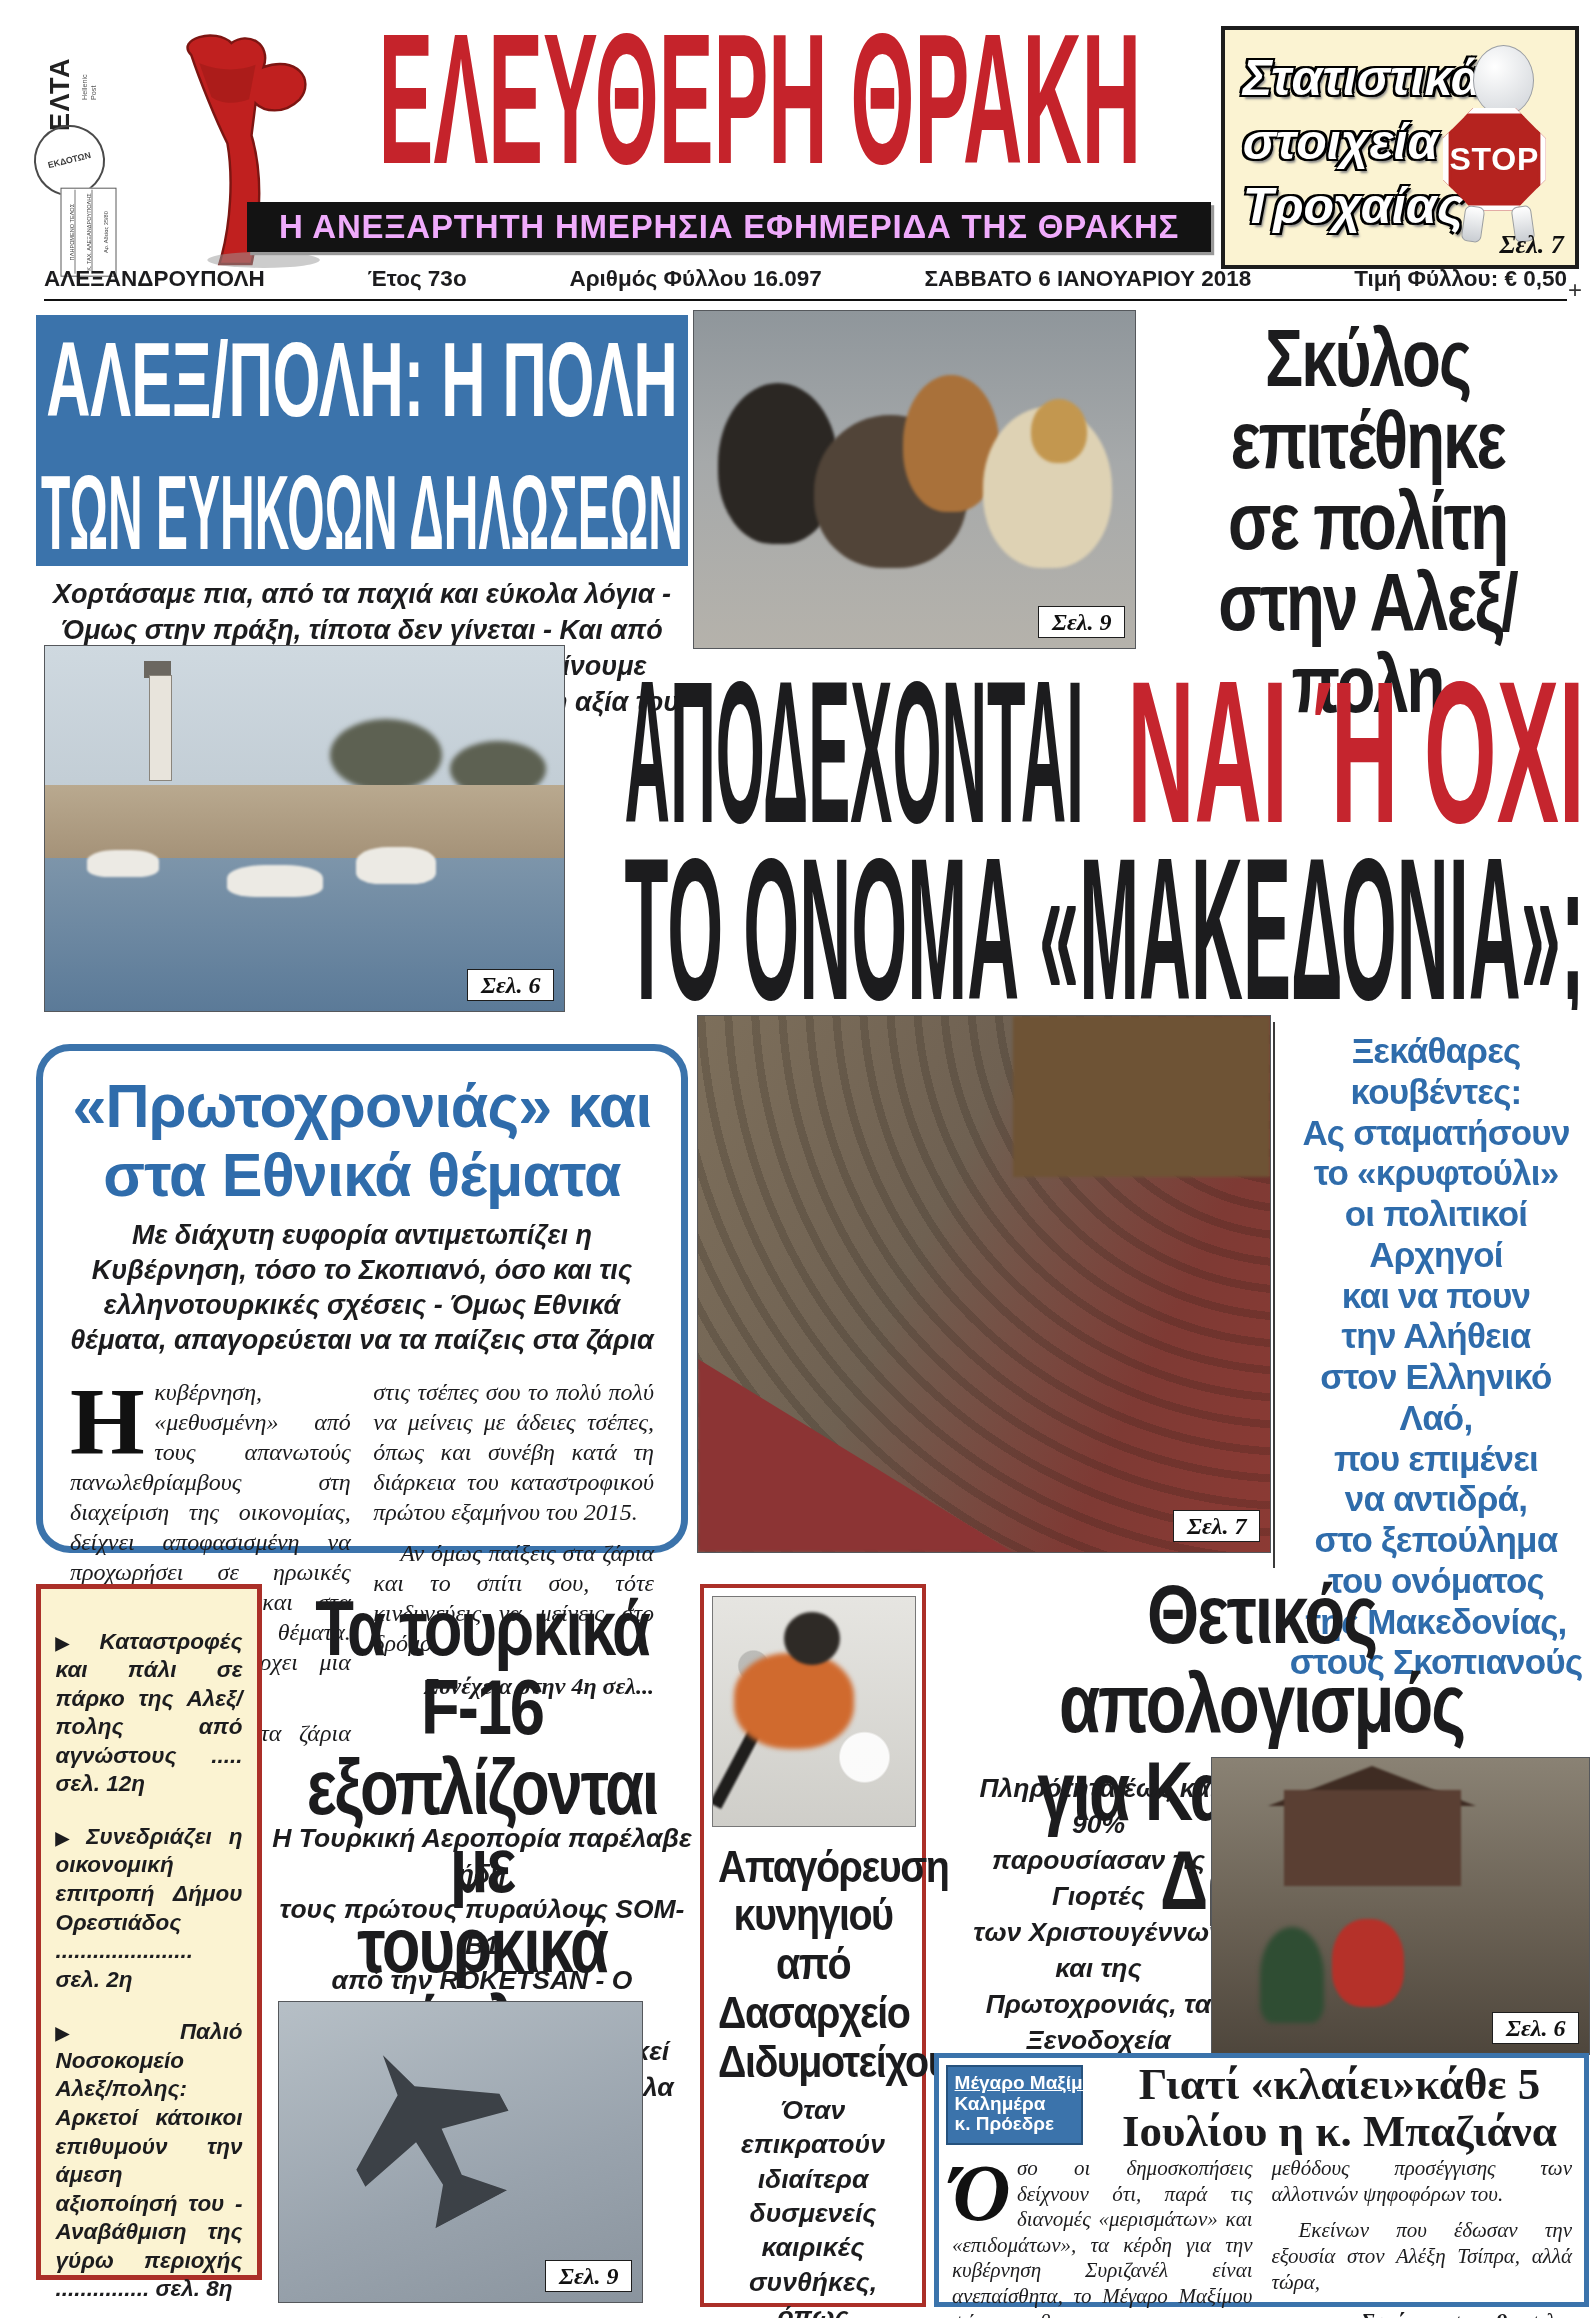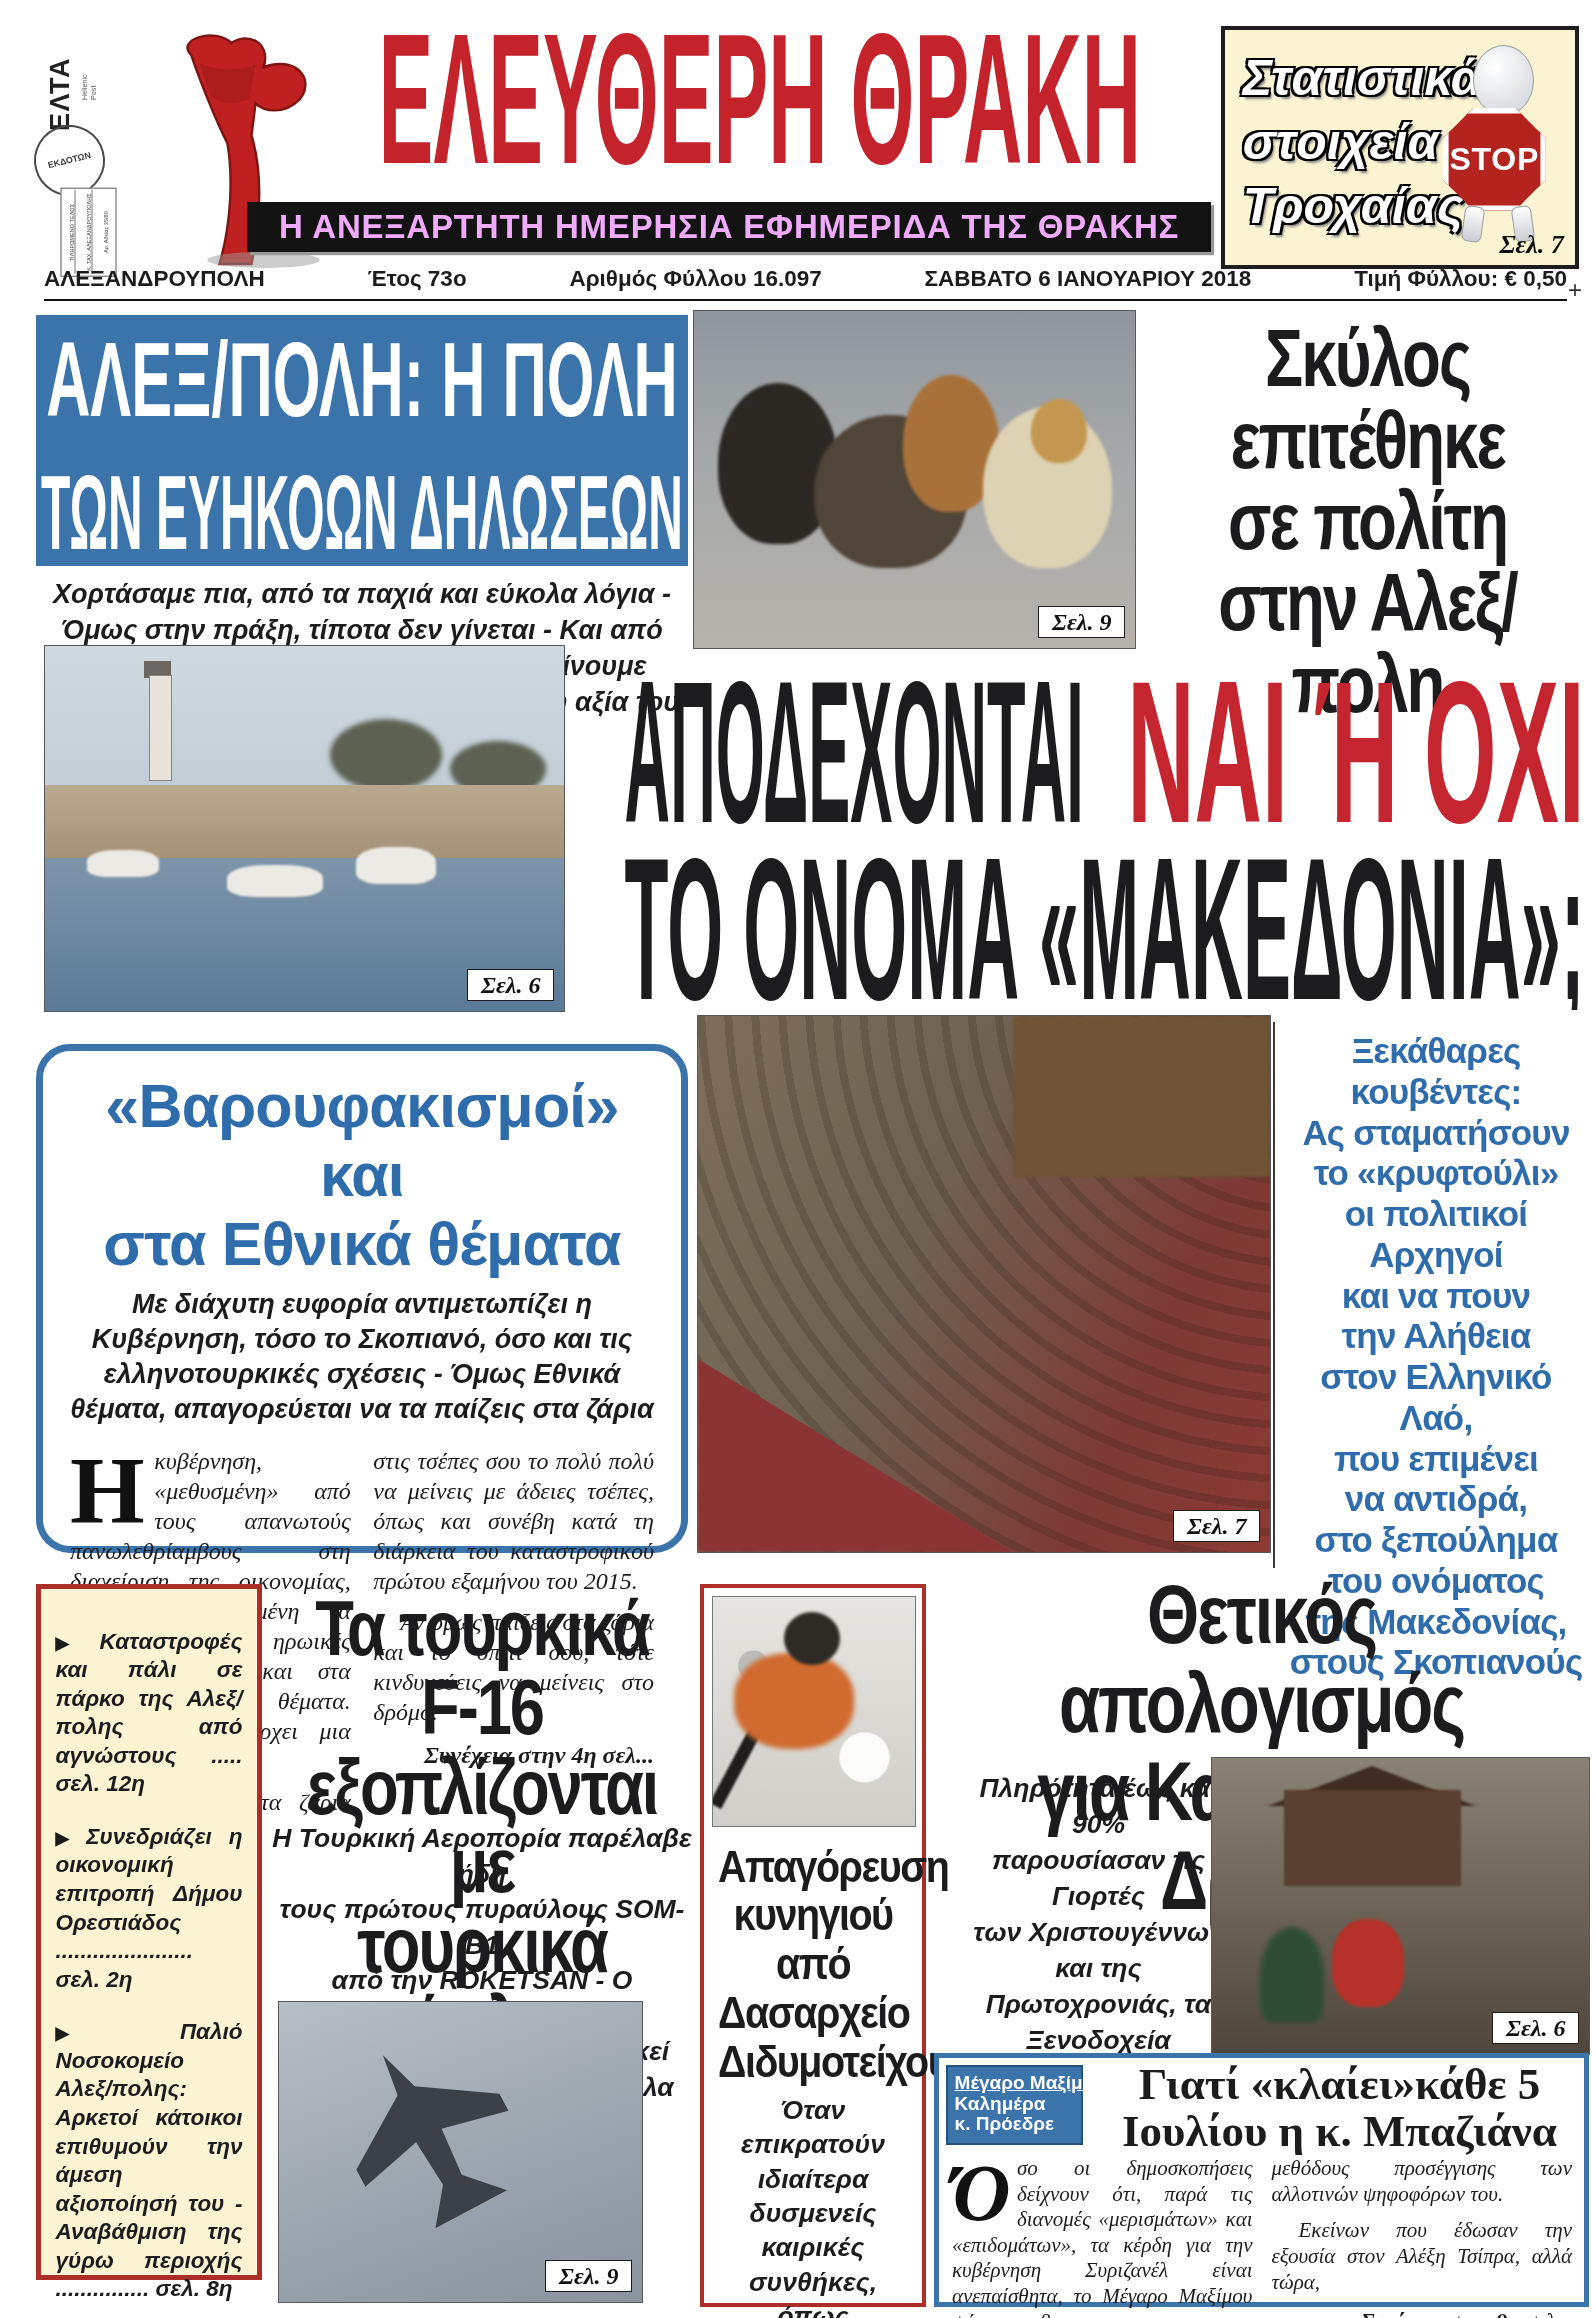--- a/index.html
+++ b/index.html
@@ -283,21 +283,21 @@
     <svg viewBox="0 0 1202 422" preserveAspectRatio="none">
       <text y="188">
         <tspan x="2" textLength="572" lengthAdjust="spacingAndGlyphs" fill="#1c1c1e">ΑΠΟΔΕΧΟΝΤΑΙ</tspan>
         <tspan x="628" textLength="570" lengthAdjust="spacingAndGlyphs" fill="#c5252e">ΝΑΙ Ή ΟΧΙ</tspan>
       </text>
       <text x="2" y="408" textLength="1196" lengthAdjust="spacingAndGlyphs" fill="#1c1c1e">ΤΟ ΟΝΟΜΑ «ΜΑΚΕΔΟΝΙΑ»;</text>
     </svg>
   </div>
 
   <div class="abs" id="varouf-box">
-    <div id="varouf-title">«Βαρουφακισμοί» και
+    <div id="varouf-title">«Πρωτοχρονιάς» και
 στα Εθνικά θέματα</div>
     <div id="varouf-deck">Με διάχυτη ευφορία αντιμετωπίζει η Κυβέρνηση, τόσο το Σκοπιανό, όσο και τις ελληνοτουρκικές σχέσεις - Όμως Εθνικά θέματα, απαγορεύεται να τα παίζεις στα ζάρια</div>
     <div id="varouf-body">
       <div class="col">
         <span class="dropcap">Η</span><span>κυβέρνηση, «μεθυσμένη» από τους απανωτούς πανωλεθρίαμβους στη διαχείριση της οικονομίας, δείχνει αποφασισμένη να προχωρήσει σε ηρωικές διαπραγματεύσεις και στα μεγάλα εθνικά θέματα. Βέβαια, εδώ υπάρχει μια σημαντική διαφορά.</span>
         <div class="para2">Όταν παίζεις στα ζάρια ό,τι έχεις</div>
       </div>
       <div class="col">
         <span>στις τσέπες σου το πολύ πολύ να μείνεις με άδειες τσέπες, όπως και συνέβη κατά τη διάρκεια του καταστροφικού πρώτου εξαμήνου του 2015.</span>
         <div class="para2">Αν όμως παίξεις στα ζάρια και το σπίτι σου, τότε κινδυνεύεις να μείνεις στο δρόμο.</div>

